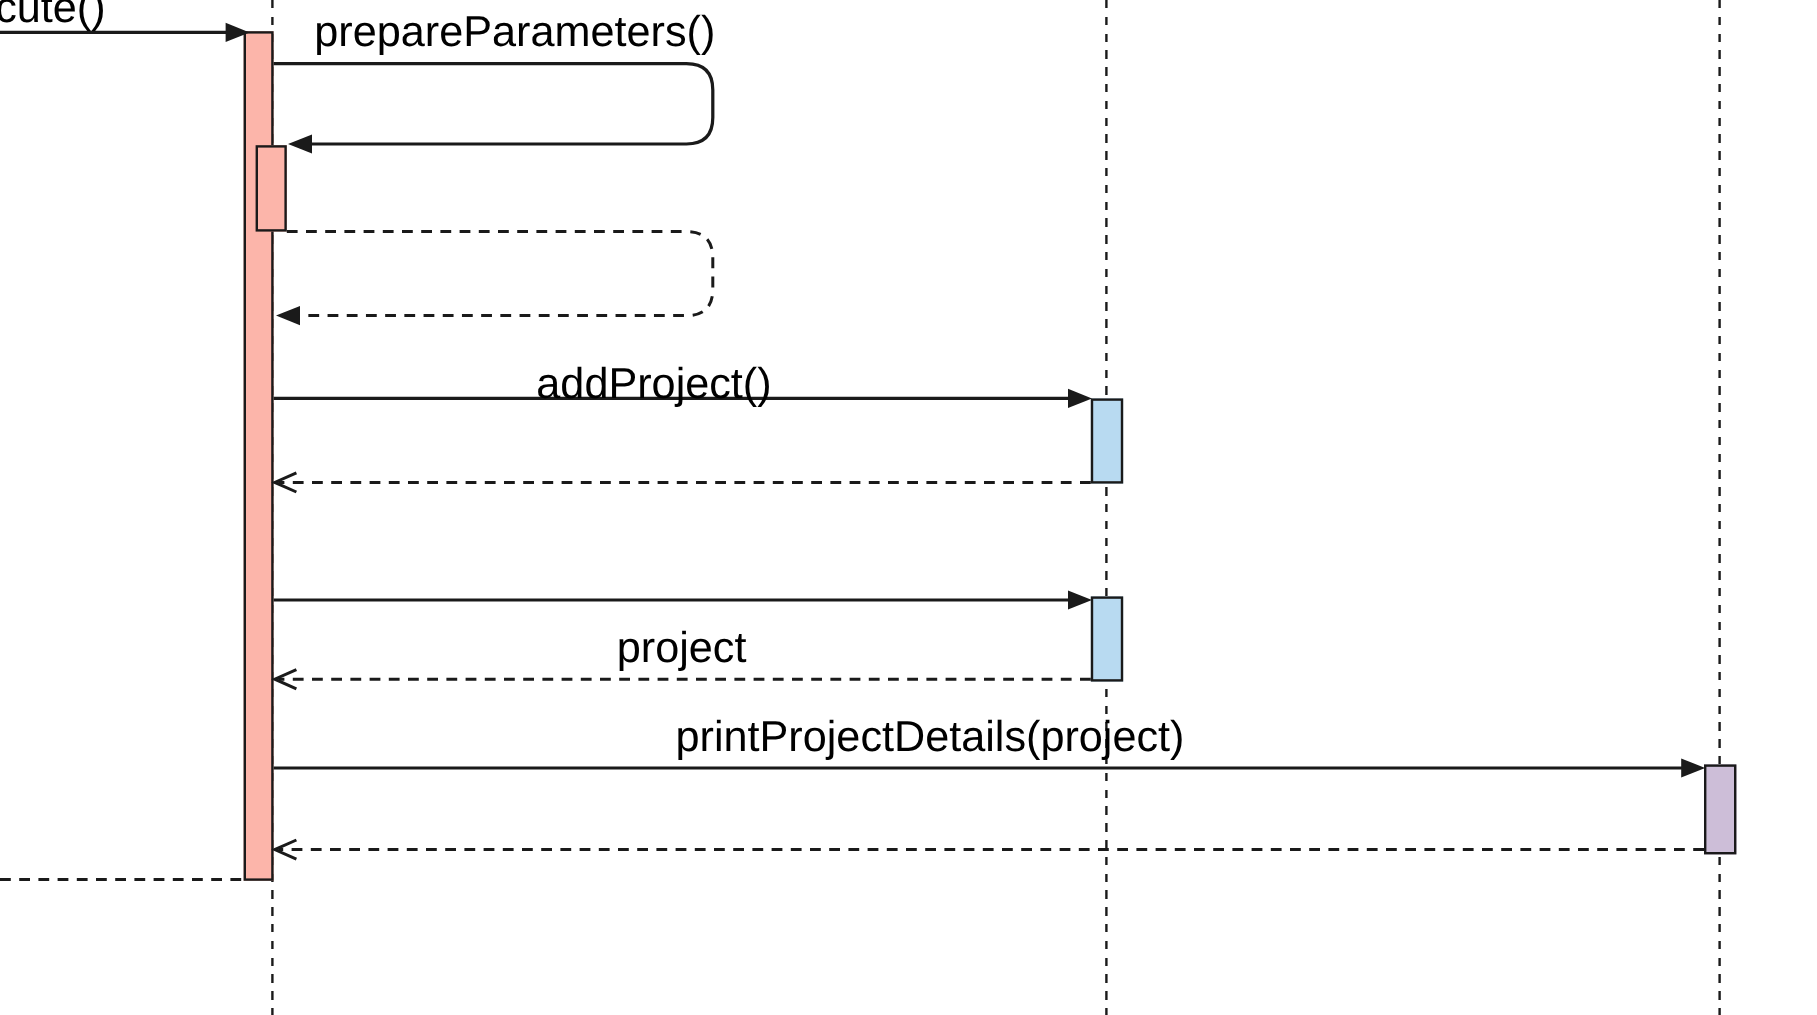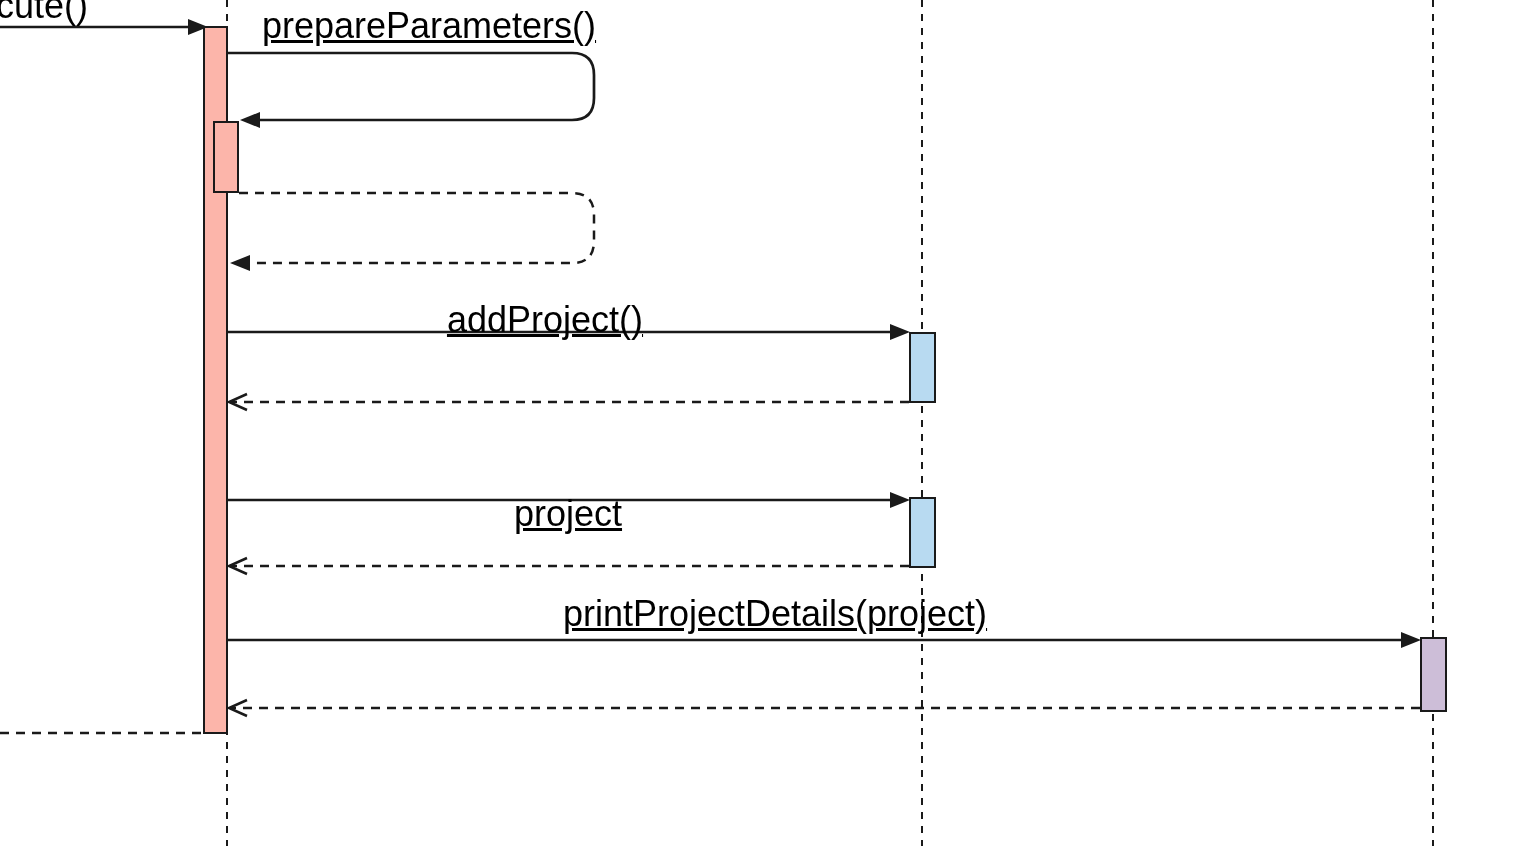--- a/index.html
+++ b/index.html
@@ -51,26 +51,26 @@
   .fillhead { fill: #1a1a1a; stroke: none; }
   
   .label {
     position: absolute;
     z-index: 4;
     font-size: 36px;
     line-height: 1;
     color: #000000;
     white-space: nowrap;
   }
-  .centered { transform: translateX(-50%); text-decoration: underline; }
+  .centered { transform: translateX(-50%); }
   .lbl-execute { left: -4px;  top: -12px; }
   .lbl-prepare { left: 429px; top: 8px; }
   .lbl-add     { left: 545px; top: 302px; }
   .lbl-get     { left: 566px; top: 454px; }
-  .lbl-project { left: 568px; top: 496px; }
+  .lbl-project { left: 568px; top: 522px; }
   .lbl-print   { left: 775px; top: 596px; }
 </style>
 </head>
 <body>
 
 <div class="canvas">
 
   <div class="lifeline l1"></div>
   <div class="lifeline l2"></div>
   <div class="lifeline l3"></div>

